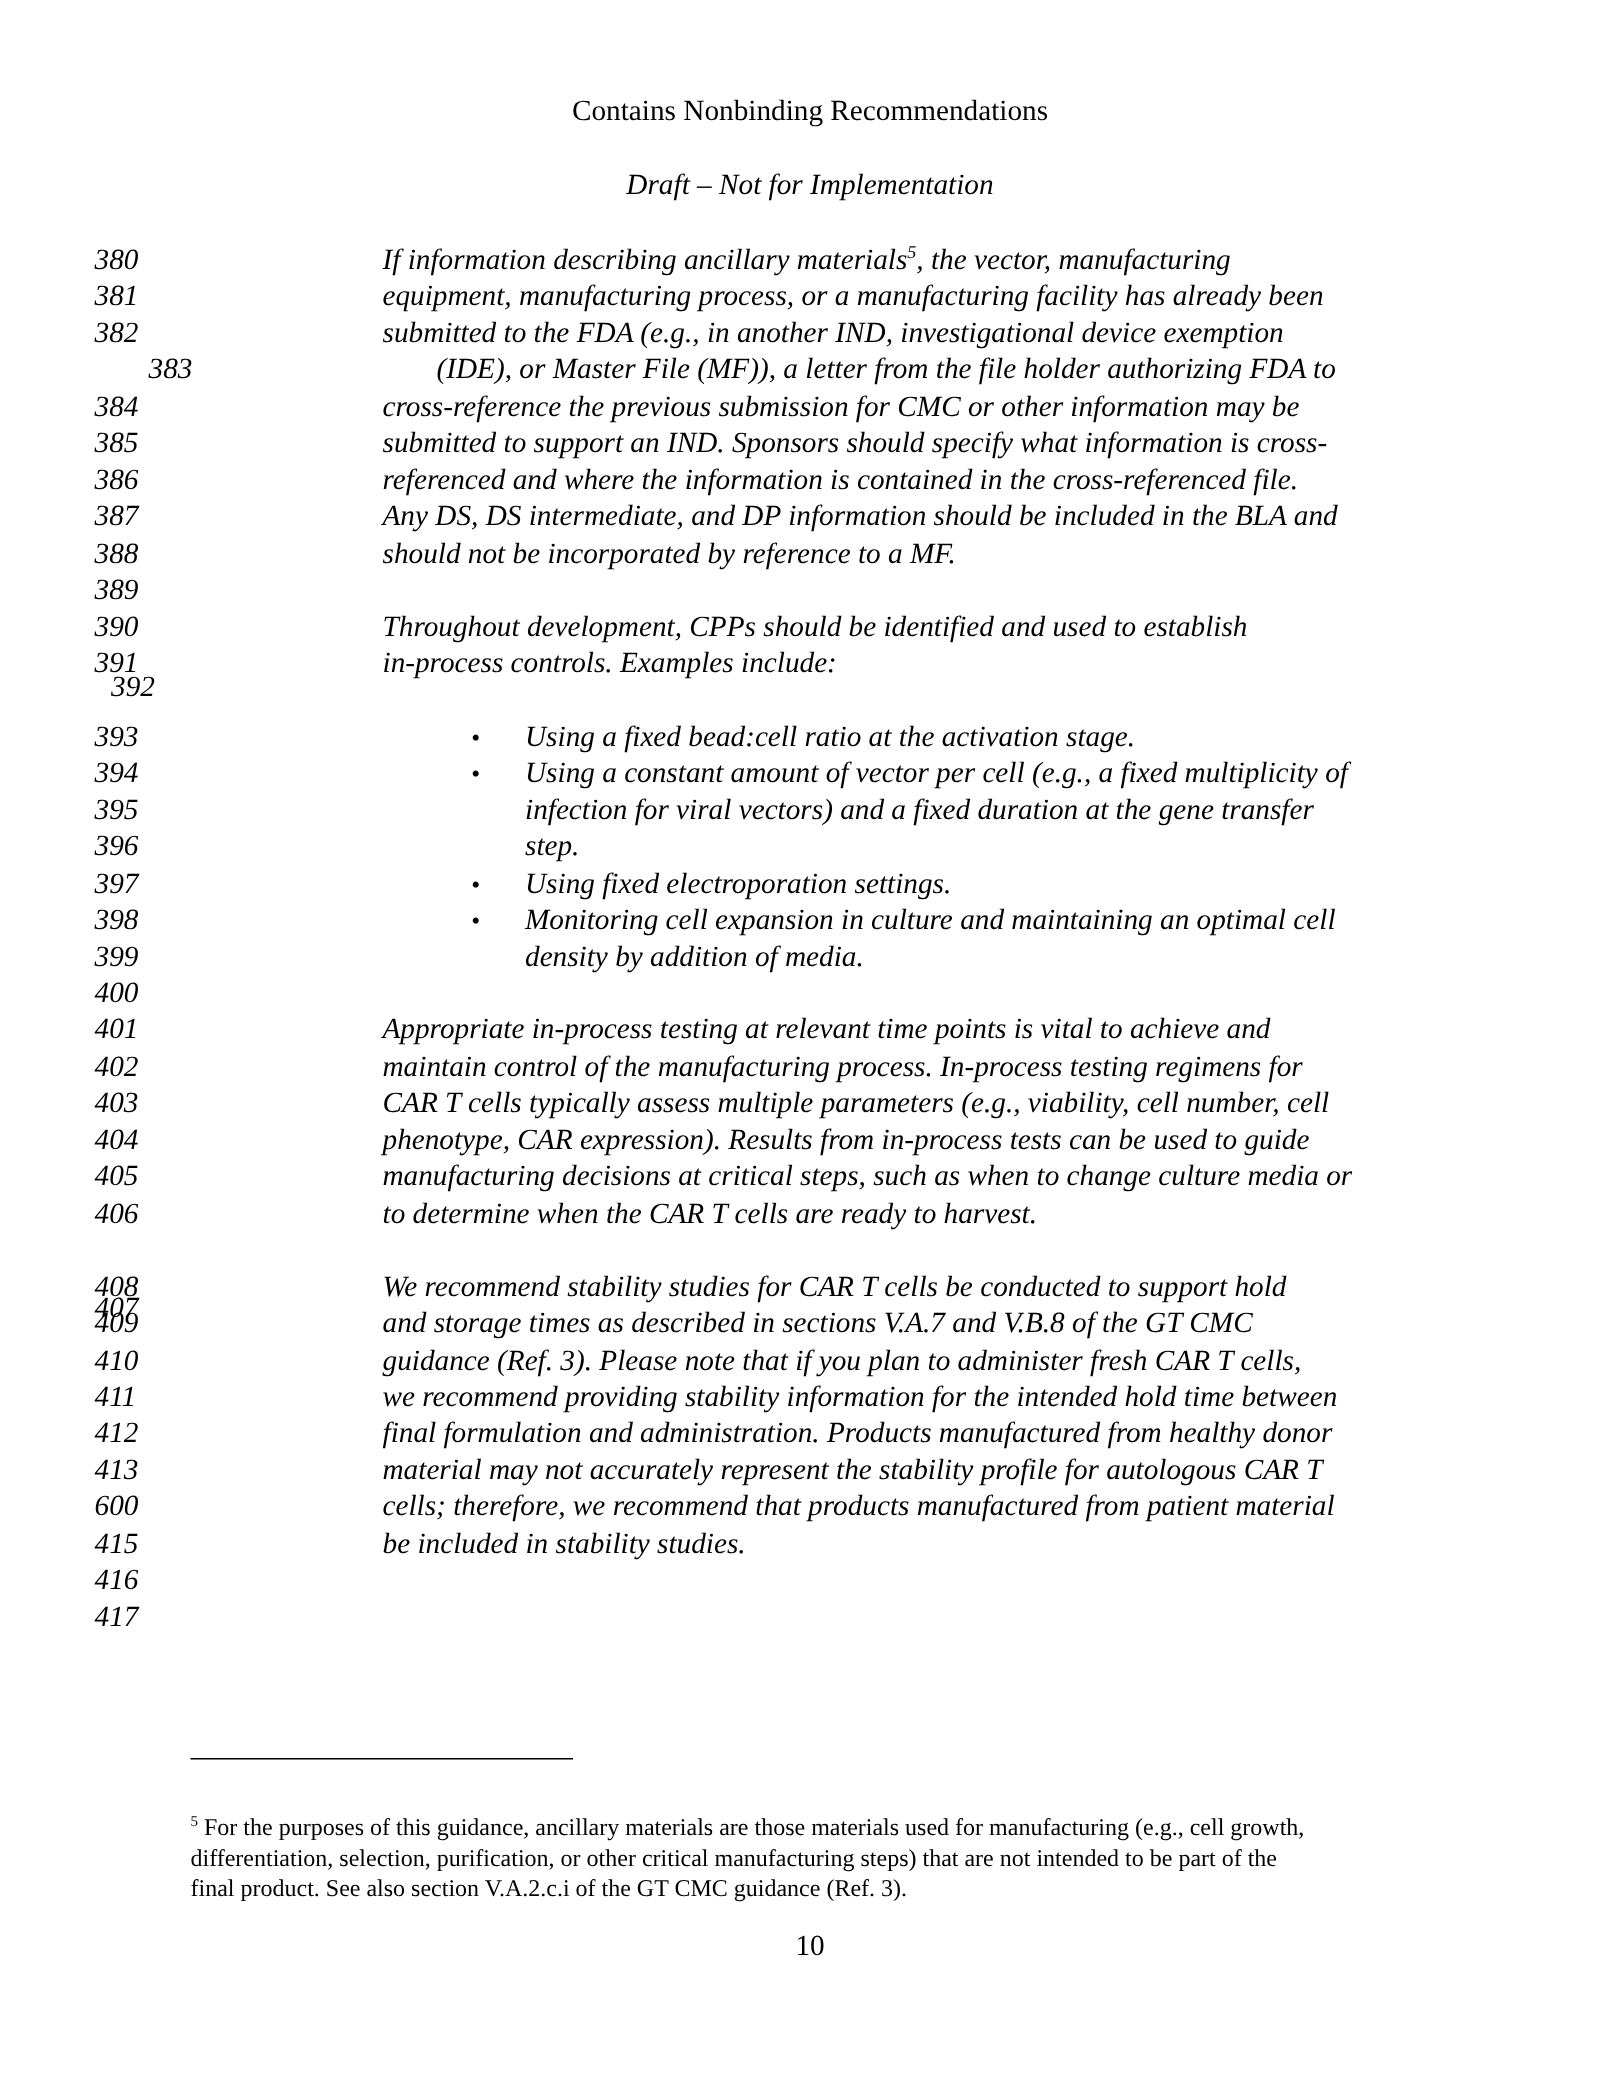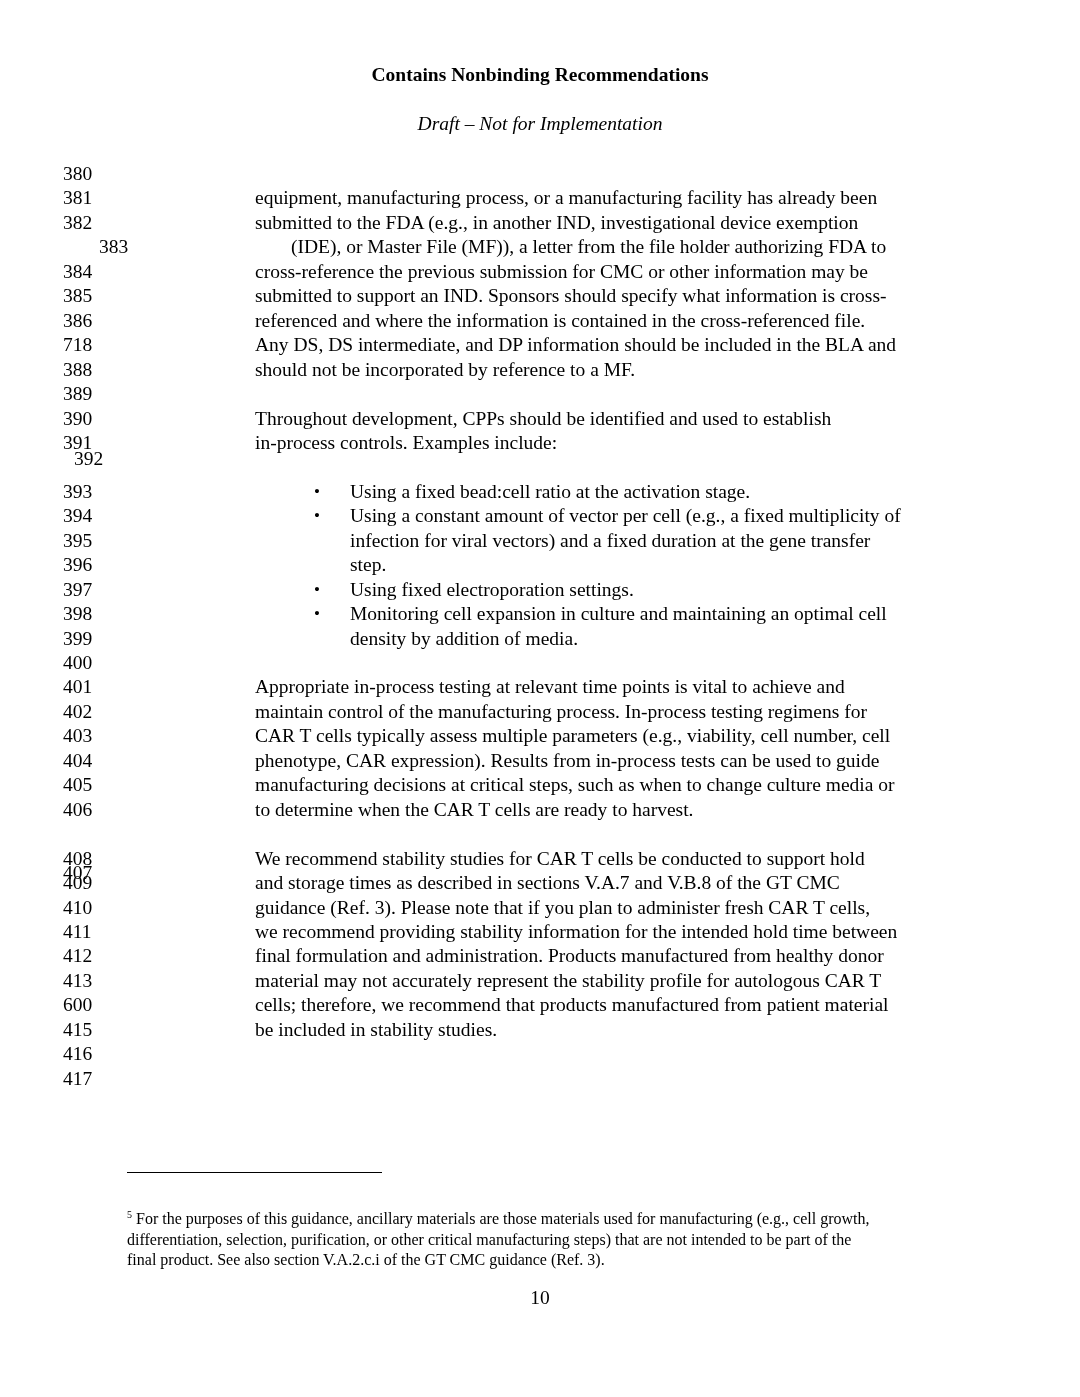--- a/index.html
+++ b/index.html
@@ -2,29 +2,29 @@
 <html><head>
 <meta charset="utf-8">
 <style>
   html, body { margin: 0; padding: 0; background: #ffffff; }
   body {
     width: 1080px; height: 1397px; position: relative; overflow: hidden;
     font-family: "Liberation Serif", serif; color: #000;
   }
   .header {
     position: absolute; top: 64px; left: 0; width: 1080px; text-align: center;
-    font-weight: bold; font-size: 19.5px;
+    font-weight: normal; font-size: 19.5px;
   }
   .subheader {
     position: absolute; top: 113px; left: 0; width: 1080px; text-align: center;
     font-style: italic; font-size: 19.5px;
   }
   .line {
     position: absolute; left: 0; width: 952px; height: 24.4px;
-    font-size: 19.5px; line-height: 24.4px; white-space: nowrap;
+    font-size: 19.5px; line-height: 24.4px; white-space: nowrap; font-style: italic;
   }
   .ln {
     position: absolute; left: 63px; width: 40px; text-align: left;
   }
   .txt { position: absolute; left: 255px; }
   .txt.bul { left: 350px; }
   .bullet { position: absolute; left: 314px; font-size: 17px; }
   sup { font-size: 12px; vertical-align: 7px; line-height: 0; }
   .fn-rule {
     position: absolute; top: 1172px; left: 127px; width: 255px; height: 1px; background: #000;
@@ -39,20 +39,21 @@
 </style>
 </head>
 <body>
 
 <div class="header">Contains Nonbinding Recommendations</div>
 <div class="subheader">Draft – Not for Implementation</div>
 
 <div id="body-lines">
     <div class="line" style="top: 162px;">
       <span class="ln">380</span>
+      <span class="txt"><span>If information describing ancillary materials</span><sup>5</sup><span>, the vector, manufacturing</span></span>
     </div>
     <div class="line" style="top: 186.45px;">
       <span class="ln">381</span>
       <span class="txt"><span>equipment, manufacturing process, or a manufacturing facility has already been</span></span>
     </div>
     <div class="line" style="top: 210.9px;">
       <span class="ln">382</span>
       <span class="txt"><span>submitted to the FDA (e.g., in another IND, investigational device exemption</span></span>
     </div>
     <div class="line" style="top: 235.35px; margin-left: 36px;">
@@ -65,21 +66,21 @@
     </div>
     <div class="line" style="top: 284.25px;">
       <span class="ln">385</span>
       <span class="txt"><span>submitted to support an IND.  Sponsors should specify what information is cross-</span></span>
     </div>
     <div class="line" style="top: 308.7px;">
       <span class="ln">386</span>
       <span class="txt"><span>referenced and where the information is contained in the cross-referenced file.</span></span>
     </div>
     <div class="line" style="top: 333.15px;">
-      <span class="ln">718</span>
+      <span class="ln">387</span>
       <span class="txt"><span>Any DS, DS intermediate, and DP information should be included in the BLA and</span></span>
     </div>
     <div class="line" style="top: 357.6px;">
       <span class="ln">388</span>
       <span class="txt"><span>should not be incorporated by reference to a MF.</span></span>
     </div>
     <div class="line" style="top: 382.05px;">
       <span class="ln">389</span>
       <span class="txt"><span></span></span>
     </div>

